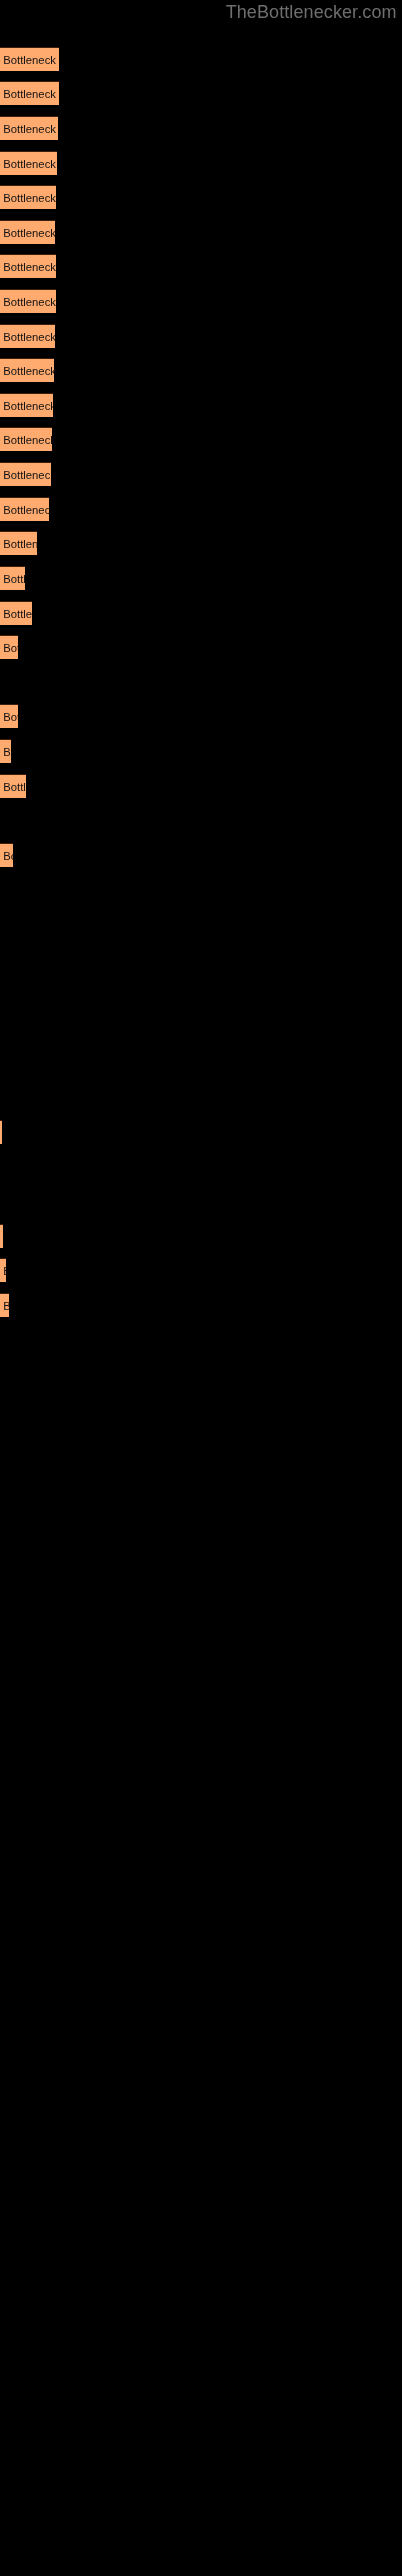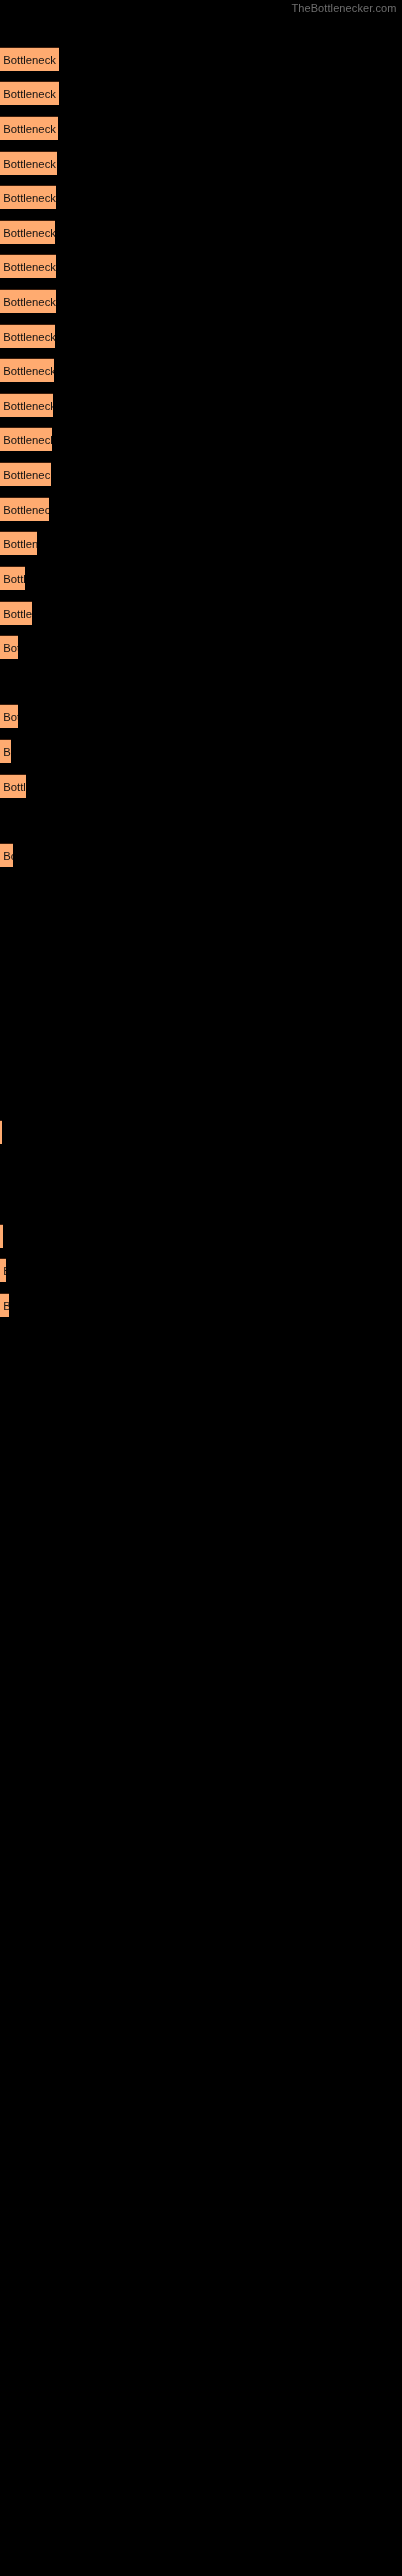--- a/index.html
+++ b/index.html
@@ -20,21 +20,21 @@
     inset: 0;
     width: 403px;
     height: 2576px;
     background: #000000;
   }
   .site-title {
     position: absolute;
     top: 1.6px;
     right: 6.4px;
     color: #6e6e6e;
-    font-size: 11px;
+    font-size: 18px;
     font-family: "Liberation Sans", sans-serif;
     letter-spacing: 0.1px;
     white-space: nowrap;
     user-select: none;
   }
   .bars-layer {
     position: absolute;
     left: 0;
     top: 0;
     width: 403px;

